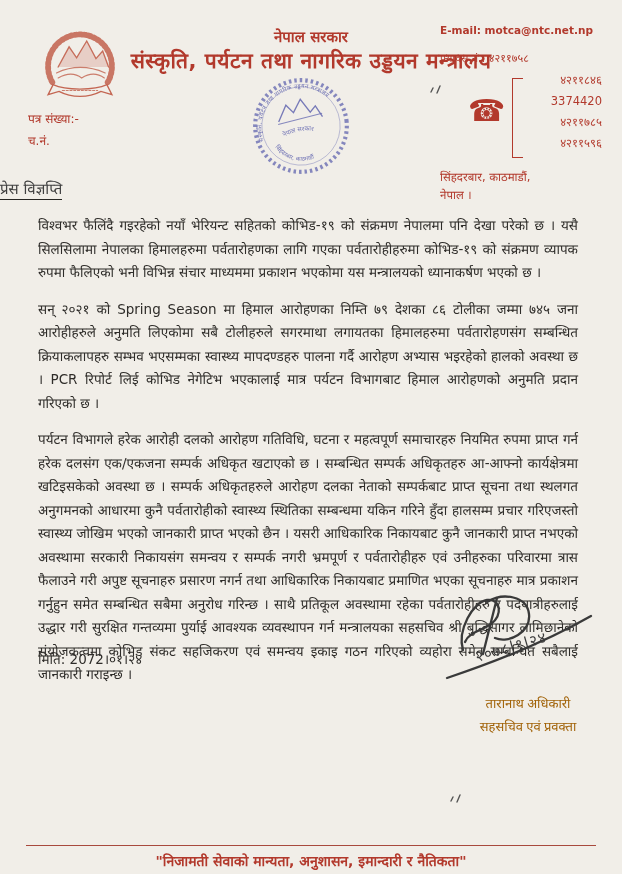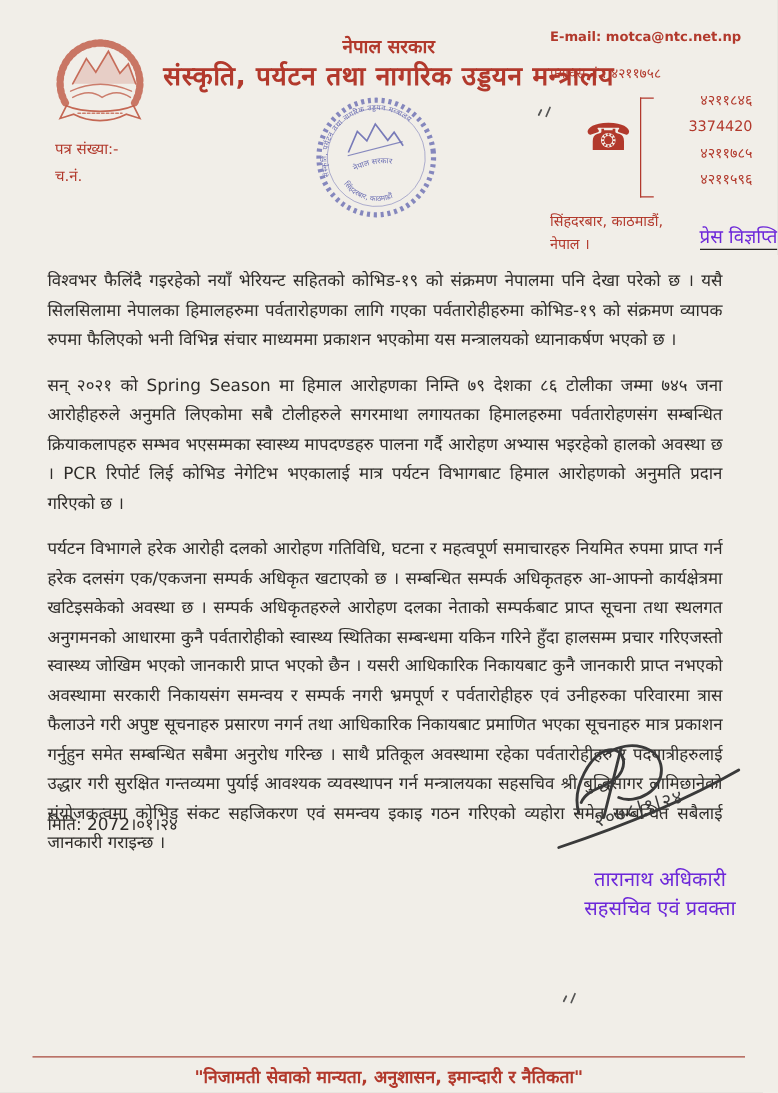--- a/index.html
+++ b/index.html
@@ -47,51 +47,51 @@
   }
   .phone-numbers{
     position:absolute;right:8px;top:0;width:80px;
     font-size:11.5px;color:#b2392c;text-align:right;line-height:21px;
   }
   .addr{
     position:absolute;right:6px;top:168px;width:176px;
     font-size:11.5px;color:#b2392c;text-align:left;line-height:18px;
   }
   
-  .ref{position:absolute;left:28px;top:108px;font-size:12px;color:#b2392c;line-height:22px;margin-left:16px;}
+  .ref{position:absolute;left:28px;top:108px;font-size:12px;color:#b2392c;line-height:22px;}
   
   .stamp{
     position:absolute;left:251px;top:76px;width:100px;height:100px;
     opacity:.82;transform:rotate(-7deg);
   }
   
   .doc-title{
-    position:absolute;left:0;top:178px;width:622px;text-align:right;
-    font-size:15px;color:#6d28d9;
+    position:absolute;left:0;top:178px;width:622px;text-align:left;
+    font-size:15px;color:#404040;
   }
   .doc-title span{border-bottom:1.5px solid #262522;padding-bottom:1px;}
   
   .body-text{
     position:absolute;left:38px;top:214px;width:556px;
     font-size:13.5px;line-height:23.5px;text-align:justify;color:#2e2c29;
   }
   .body-text p{margin:0 16px 13px 0;}
   .date-line{
     position:absolute;left:38px;top:650px;font-size:13.5px;color:#2e2c29;
   }
   
   .sig-svg{position:absolute;left:443px;top:590px;width:152px;height:96px;}
   .sig-date{
     position:absolute;left:474px;top:636px;
     font-size:15px;color:#3a3a3a;letter-spacing:1px;
     transform:rotate(-16deg);
   }
   .sig-block{
     position:absolute;left:448px;top:692px;width:160px;
-    text-align:center;font-size:16px;line-height:23px;color:#6d28d9;
+    text-align:center;font-size:13px;line-height:23px;color:#a16207;font-family:Liberation Serif, serif;
   }
   
   .footer-rule{
     position:absolute;left:26px;right:26px;top:845px;
     border-top:1px solid #a8493d;
   }
   .footer-motto{
     position:absolute;left:0;top:851px;width:622px;text-align:center;
     font-size:14px;font-weight:bold;color:#b2392c;
   }

